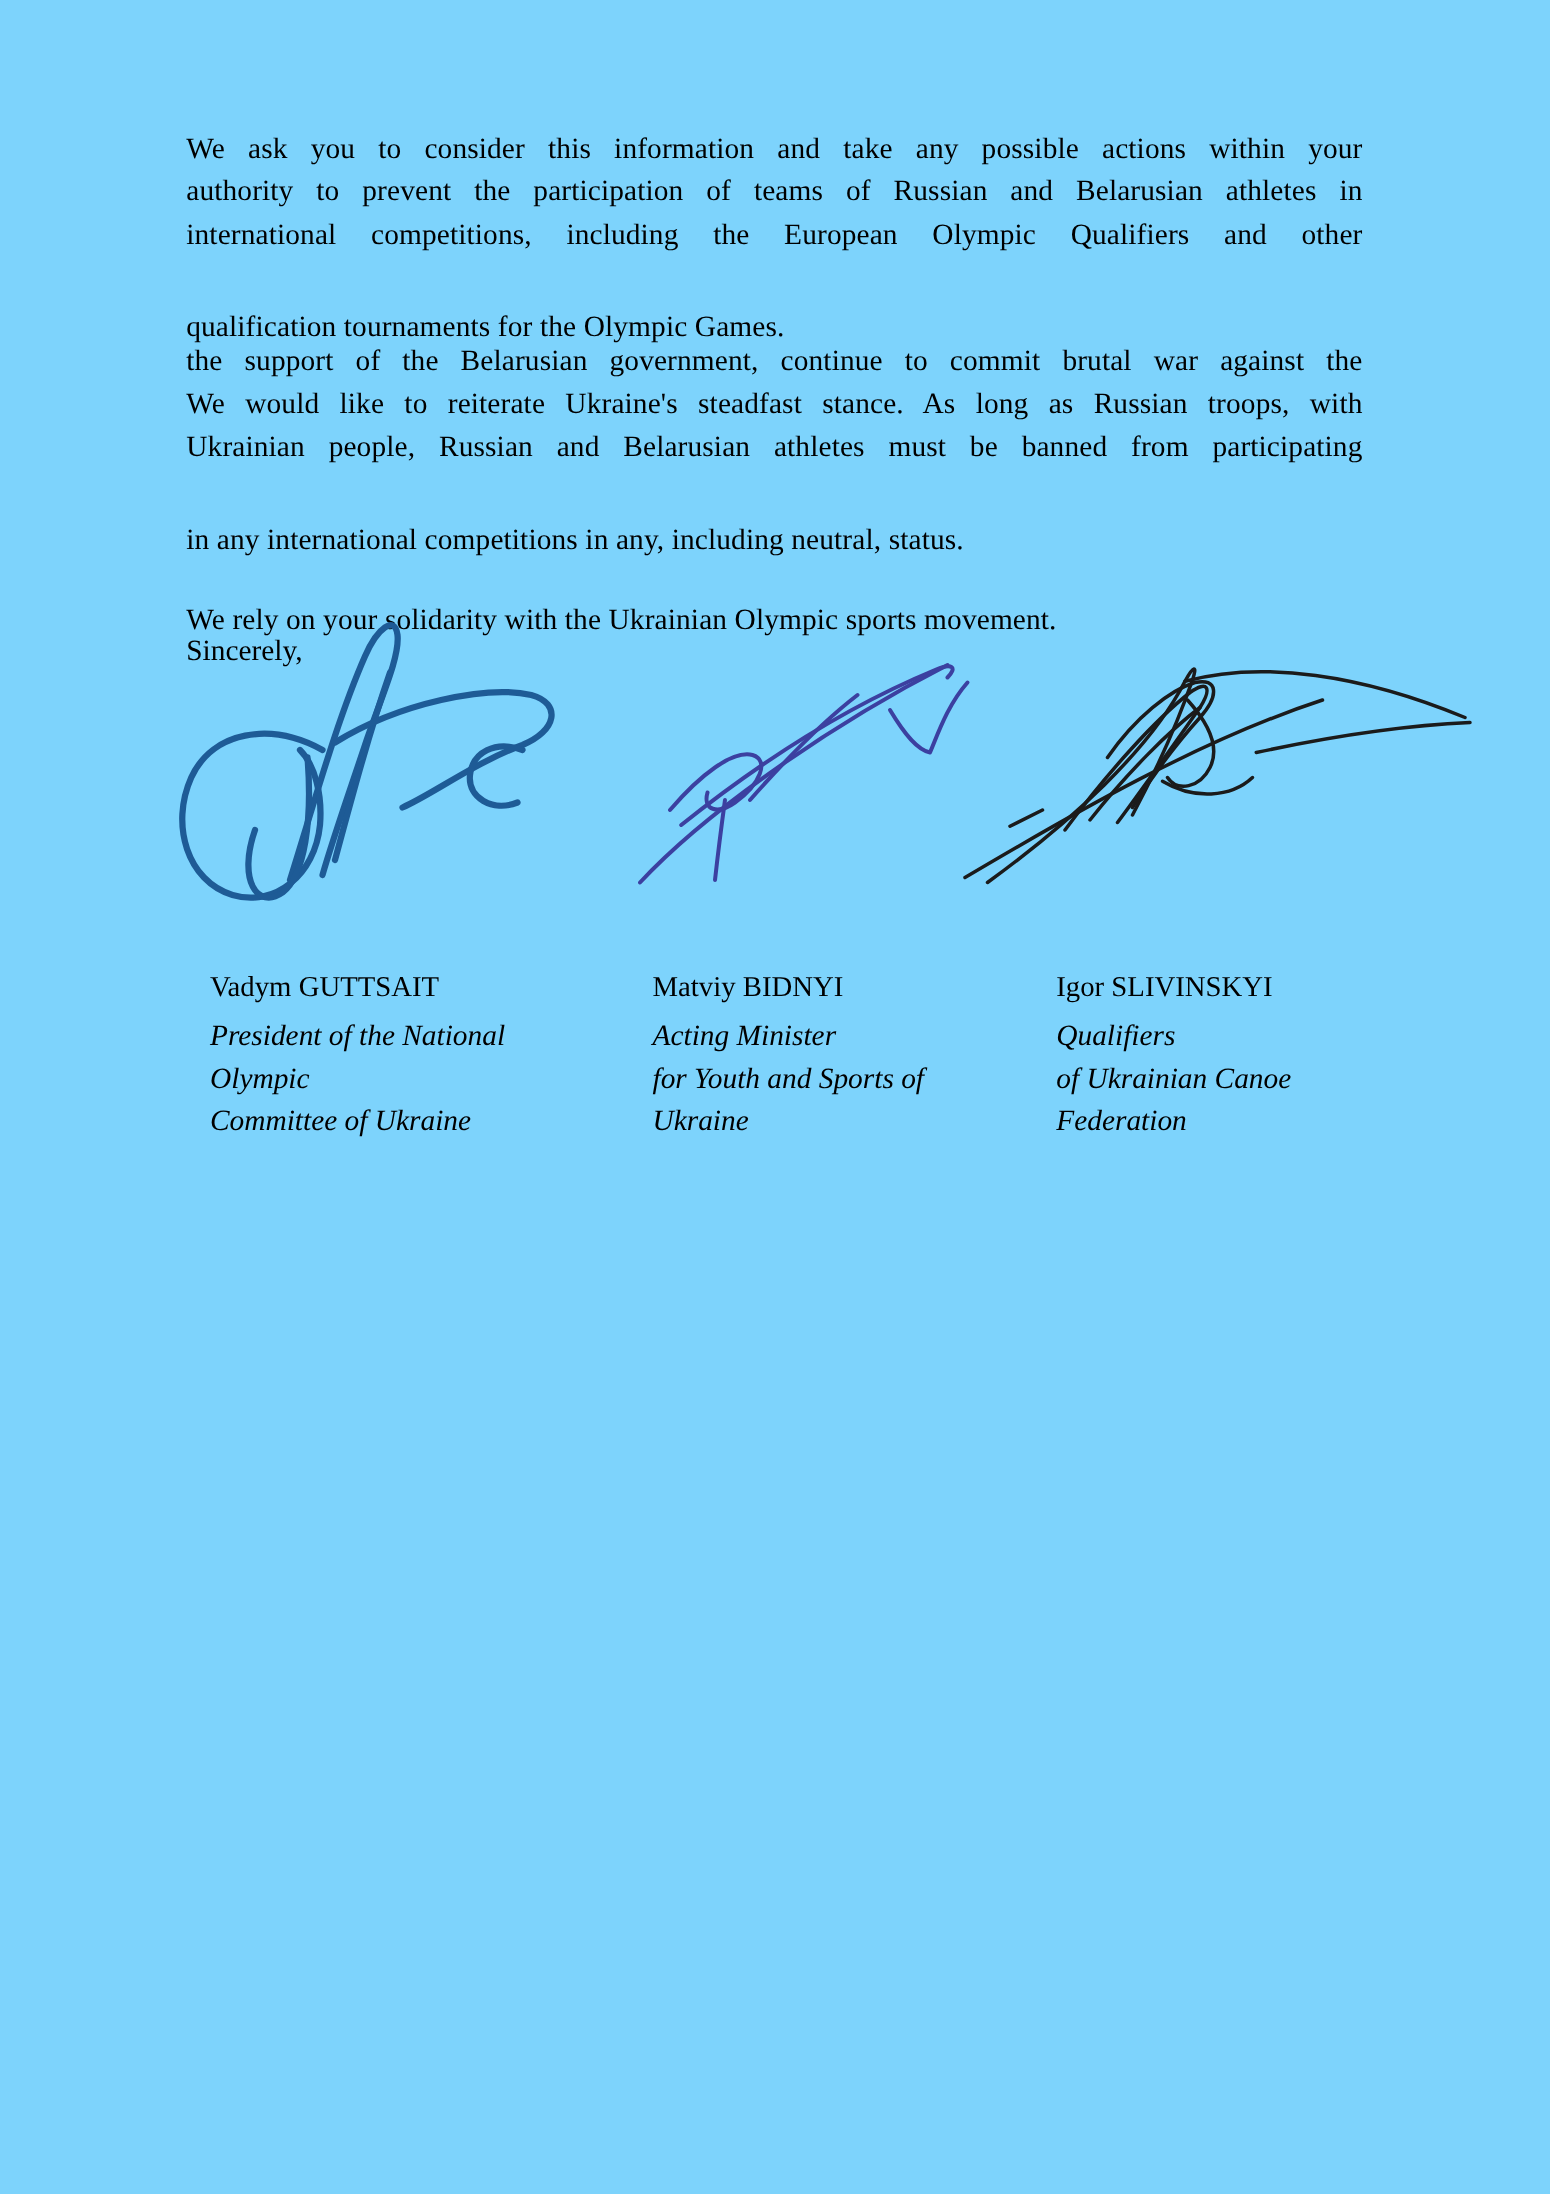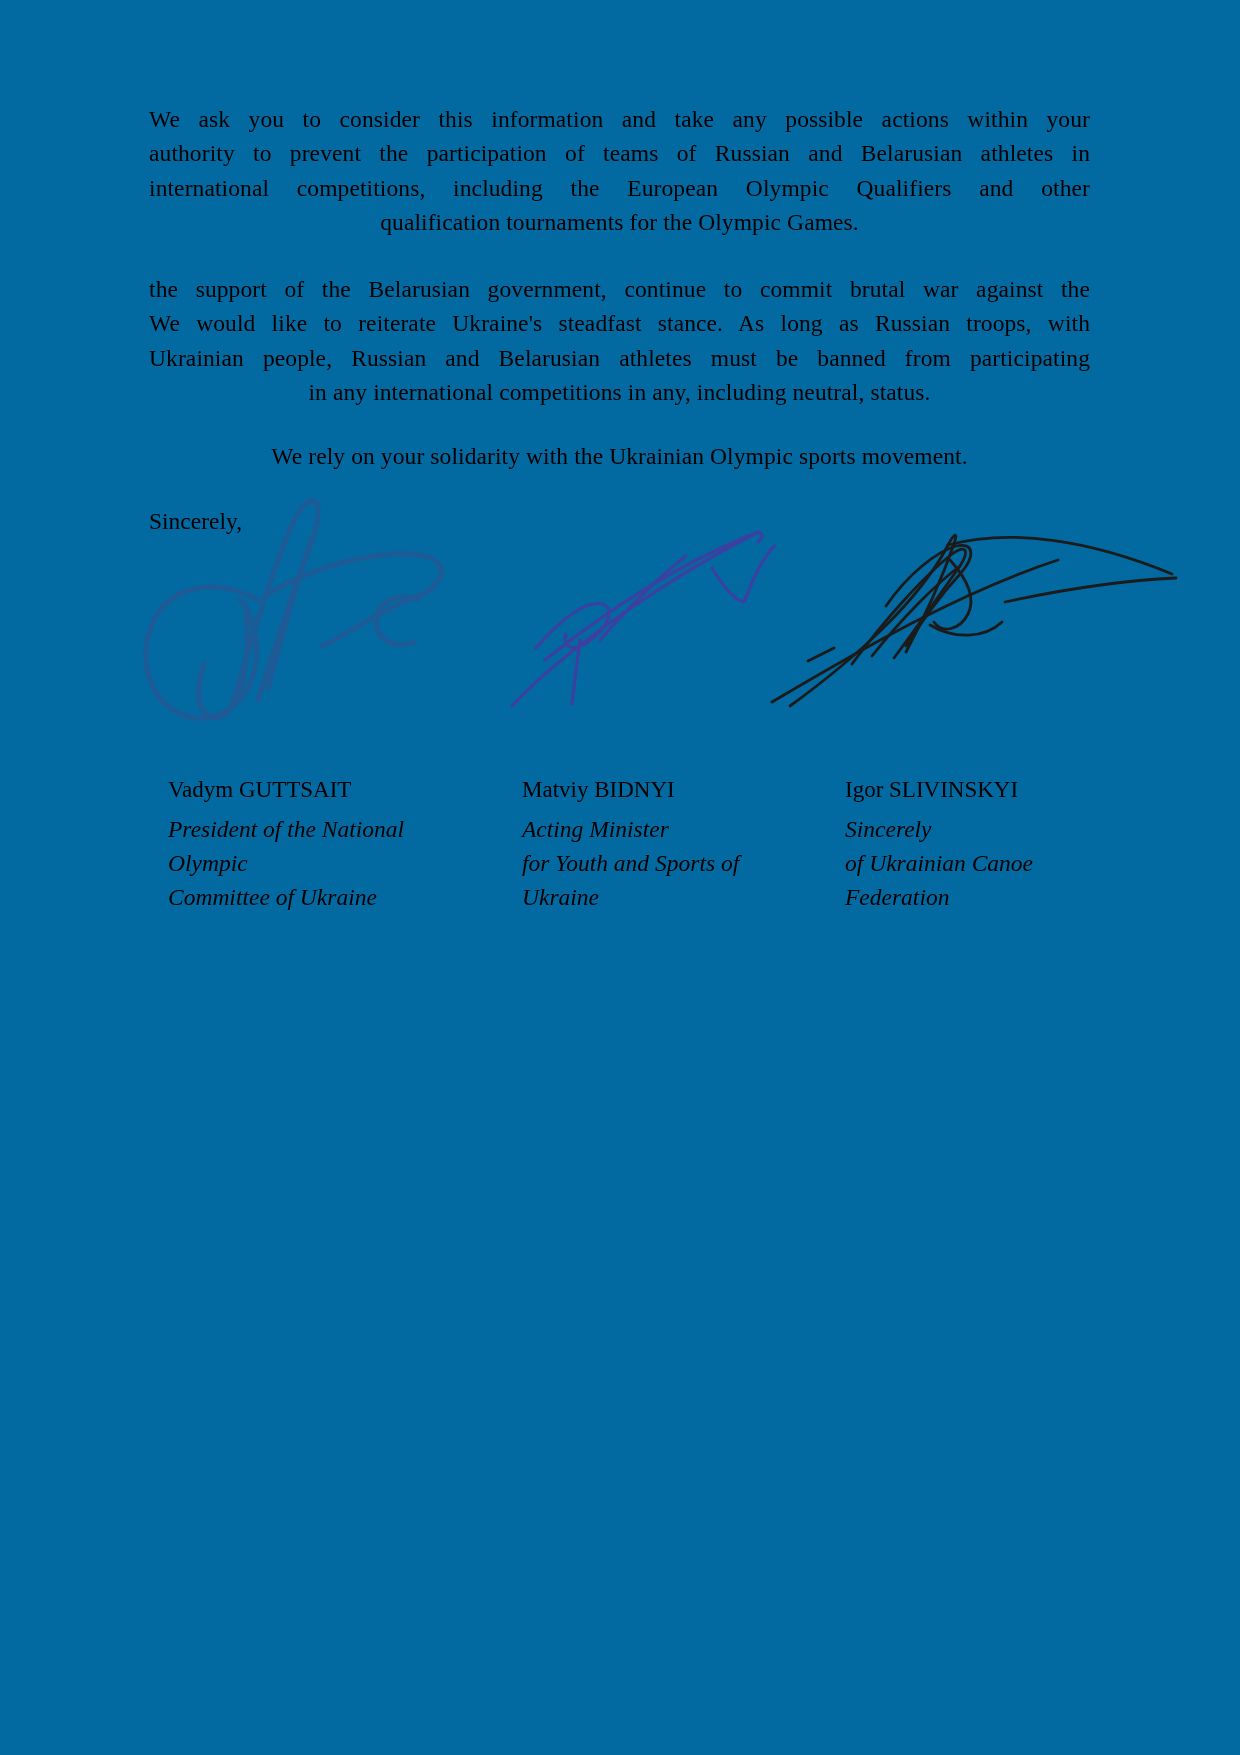--- a/index.html
+++ b/index.html
@@ -1,35 +1,35 @@
 <!DOCTYPE html>
 <html><head>
 <meta charset="utf-8">
 <style>
   html,body { margin:0; padding:0; background:#ffffff; }
   .page {
     position:relative;
     width:1240px; height:1755px;
-    background:#0369a1;
+    background:#7dd3fc;
     font-family:"Liberation Serif","DejaVu Serif",serif;
     color:#000000;
     overflow:hidden;
   }
   .para {
     position:absolute;
     left:149px; width:941px;
     font-size:23.5px;
     line-height:34.4px;
     letter-spacing:0.1px;
   }
   .para-1 { top:102px; }
   .para-2 { top:272px; }
   .para-3 { top:439px; }
   .jline { text-align:justify; text-align-last:justify; }
-  .lline { text-align:center; }
+  .lline { text-align:left;margin-top:40px; }
   .closing {
     position:absolute;
     left:149px; top:504px;
     font-size:23.5px; line-height:34.4px;text-align:center;
   }
   .sig-layer {
     position:absolute; left:0; top:0;
     width:1240px; height:1755px;
     pointer-events:none;
   }
@@ -114,18 +114,18 @@
     <div class="tline">President of the National</div>
     <div class="tline">Olympic</div>
     <div class="tline">Committee of Ukraine</div>
   </div>
   <div class="sign-title col-2">
     <div class="tline">Acting Minister</div>
     <div class="tline">for Youth and Sports of</div>
     <div class="tline">Ukraine</div>
   </div>
   <div class="sign-title col-3">
-    <div class="tline">Sincerely</div>
+    <div class="tline">Qualifiers</div>
     <div class="tline">of Ukrainian Canoe</div>
     <div class="tline">Federation</div>
   </div>
 
 </div>
 
 </body></html>

